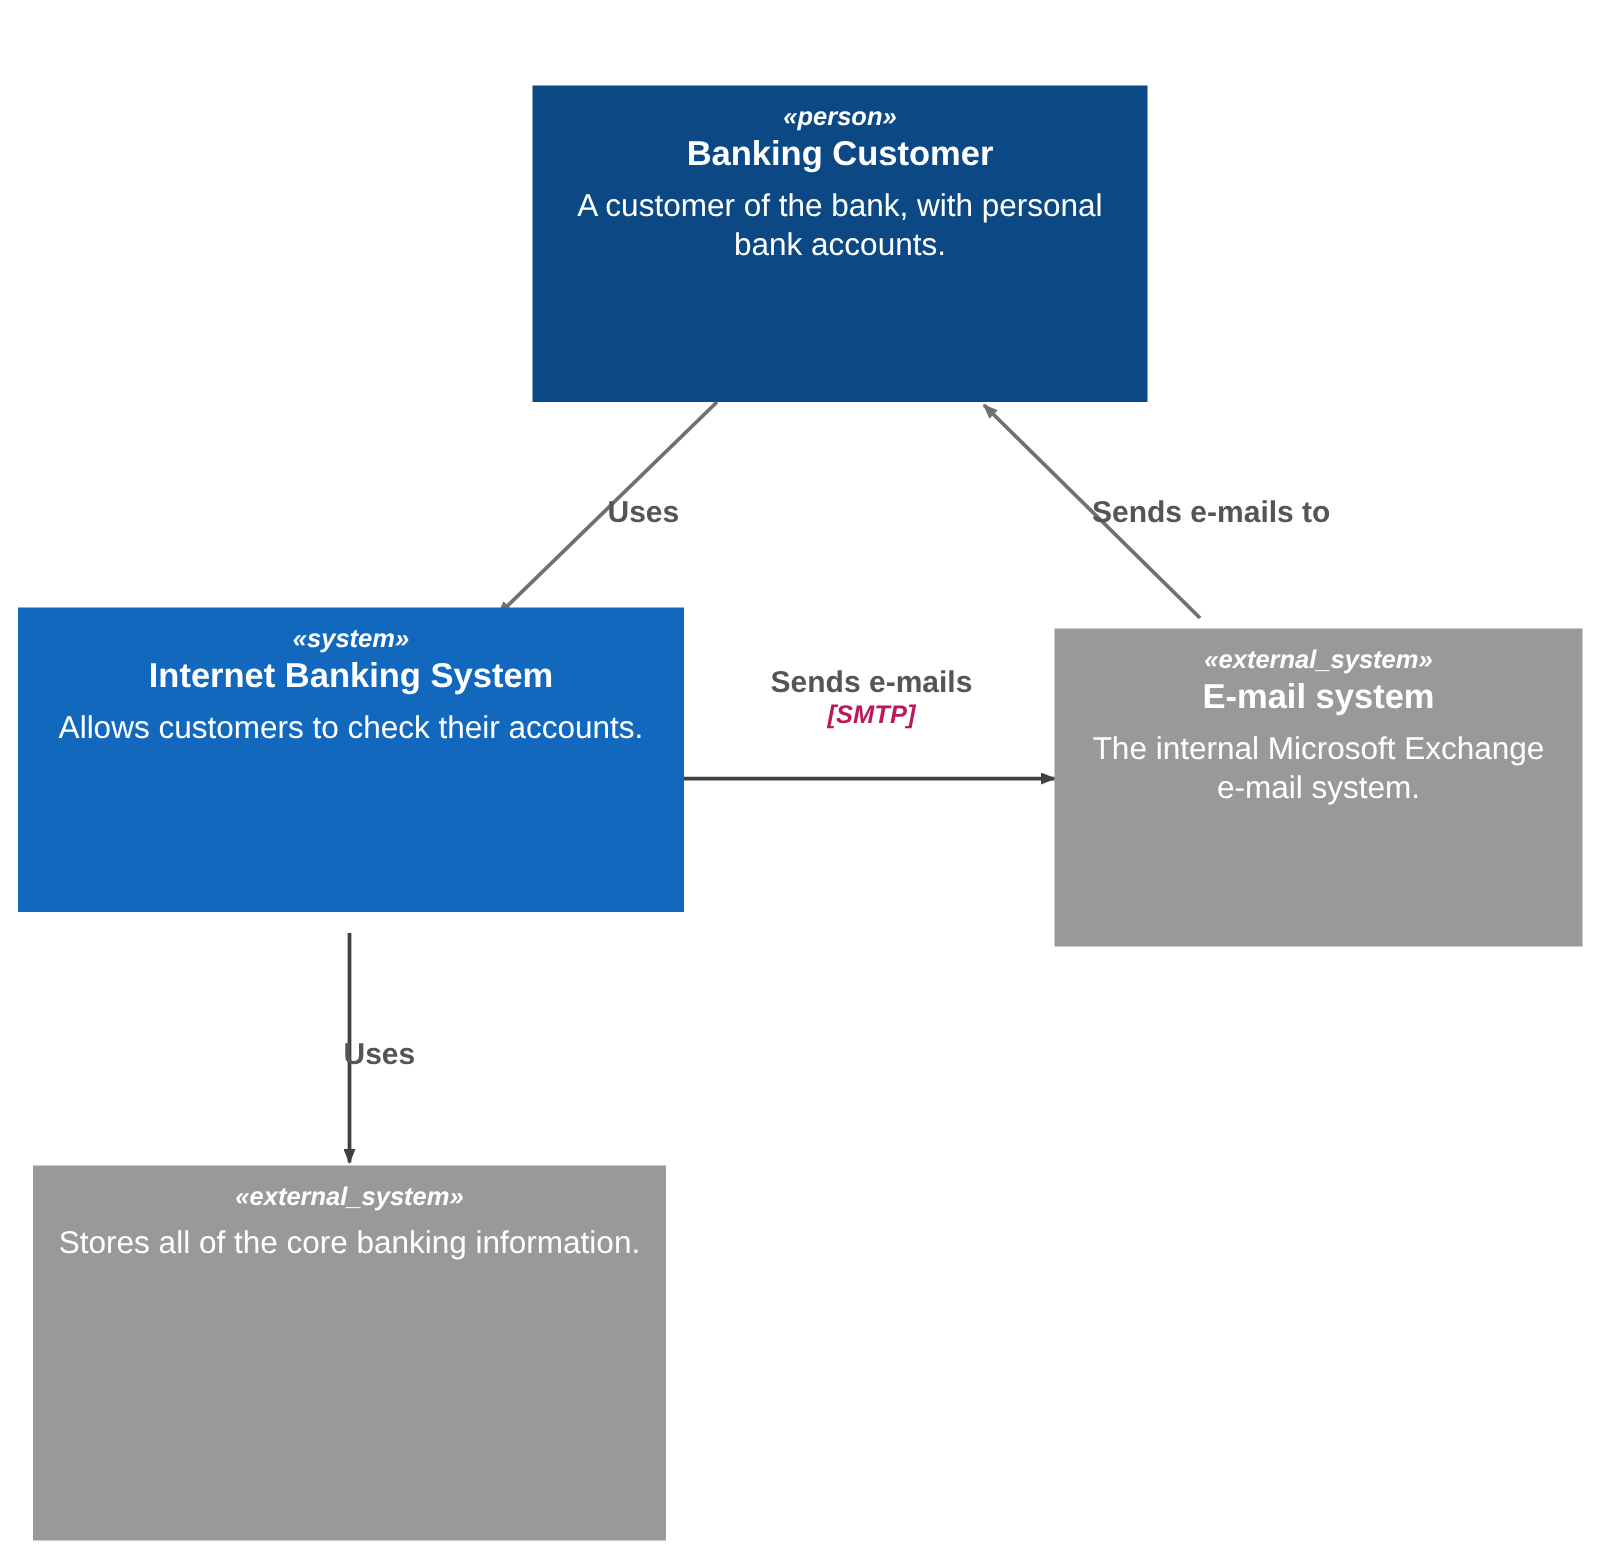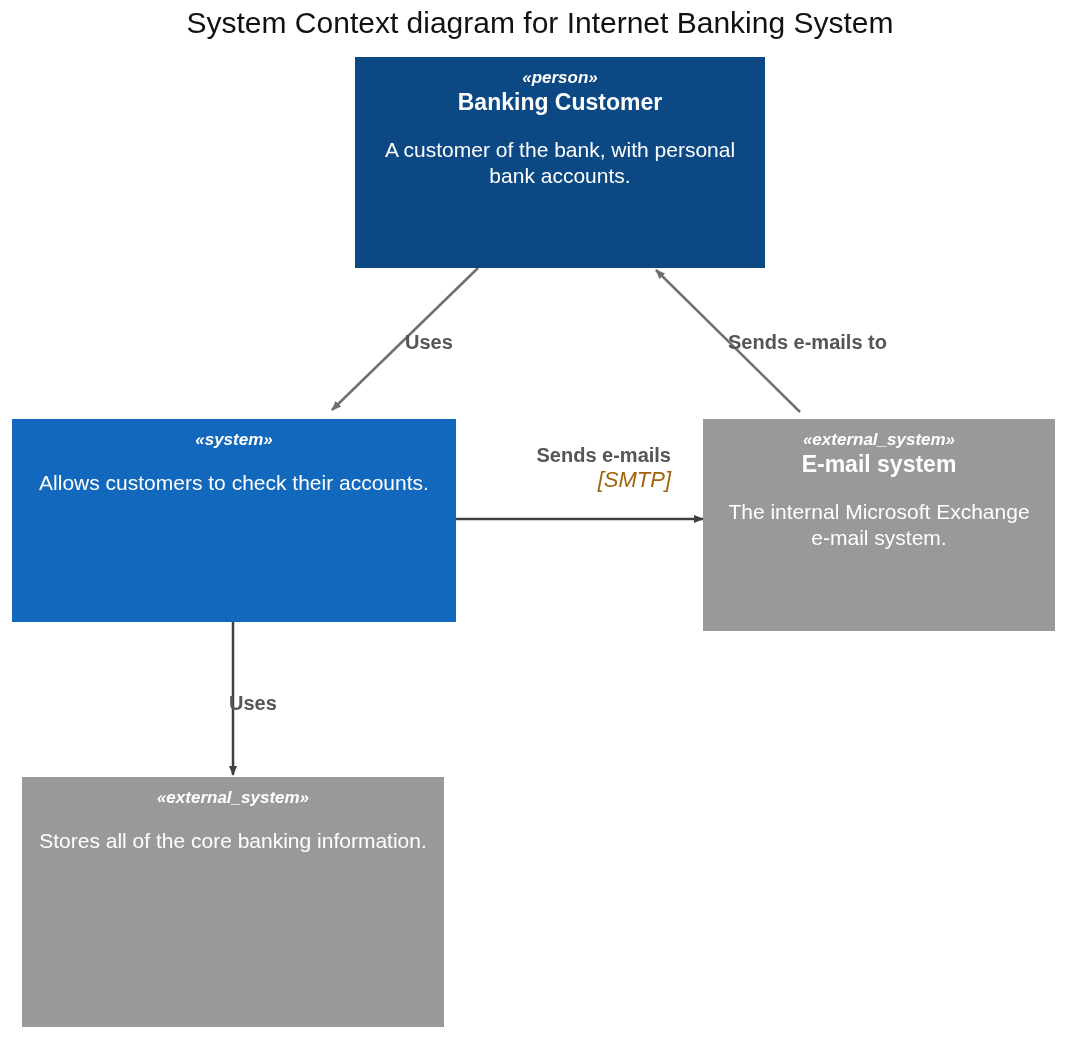--- a/index.html
+++ b/index.html
@@ -52,52 +52,51 @@
   .node .name {
     font-size: 23px;
     font-weight: bold;
     line-height: 1.2;
     margin-top: 1px;
   }
   .node .desc {
     font-size: 21px;
     font-weight: normal;
     line-height: 1.25;
-    margin-top: 20px;
+    margin-top: 8px;
   }
   .edge-label {
     position: absolute;
     color: #555555;
     font-size: 20px;
     font-weight: bold;
-    text-align: right;
+    text-align: center;
     line-height: 1.15;
     white-space: nowrap;
   }
   .edge-label .tech {
     display: block;
-    font-size: 22px;
-    font-weight: normal;
+    font-size: 17px;
+    font-weight: bold;
     font-style: italic;
-    color: #a16207;
+    color: #be185d;
   }
   svg#arrows {
     position: absolute;
     left: 0; top: 0;
     width: 1080px;
     height: 1044px;
     pointer-events: none;
   }
 </style>
 </head>
 <body>
 
 <div id="canvas">
 
-  <div class="title">System Context diagram for Internet Banking System</div>
 
   <svg id="arrows" viewBox="0 0 1080 1044">
     <defs>
       <marker id="arrowhead" markerWidth="10" markerHeight="8" refX="9" refY="4" orient="auto" markerUnits="userSpaceOnUse">
         <path d="M0,0 L10,4 L0,8 z" fill="#707070"></path>
       </marker>
       <marker id="arrowheadDark" markerWidth="10" markerHeight="8" refX="9" refY="4" orient="auto" markerUnits="userSpaceOnUse">
         <path d="M0,0 L10,4 L0,8 z" fill="#404040"></path>
       </marker>
     </defs>
@@ -110,22 +109,23 @@
 
     <line x1="233" y1="622" x2="233" y2="775" stroke="#404040" stroke-width="2.5" marker-end="url(#arrowheadDark)"></line>
   </svg>
 
   <div class="node" style="left:355px; top:57px; width:410px; height:211px; background:#0b4884;">
     <span class="stereotype">«person»</span>
     <span class="name">Banking Customer</span>
     <span class="desc">A customer of the bank, with personal bank accounts.</span>
   </div>
 
-  <div class="node" style="left:12px; top:419px; width:444px; height:203px; background:#1168bd;">
+  <div class="node" style="left:12px; top:405px; width:444px; height:203px; background:#1168bd;">
     <span class="stereotype">«system»</span>
+    <span class="name">Internet Banking System</span>
     <span class="desc">Allows customers to check their accounts.</span>
   </div>
 
   <div class="node" style="left:703px; top:419px; width:352px; height:212px; background:#999999;">
     <span class="stereotype">«external_system»</span>
     <span class="name">E-mail system</span>
     <span class="desc">The internal Microsoft Exchange e-mail system.</span>
   </div>
 
   <div class="node" style="left:22px; top:777px; width:422px; height:250px; background:#999999;">

